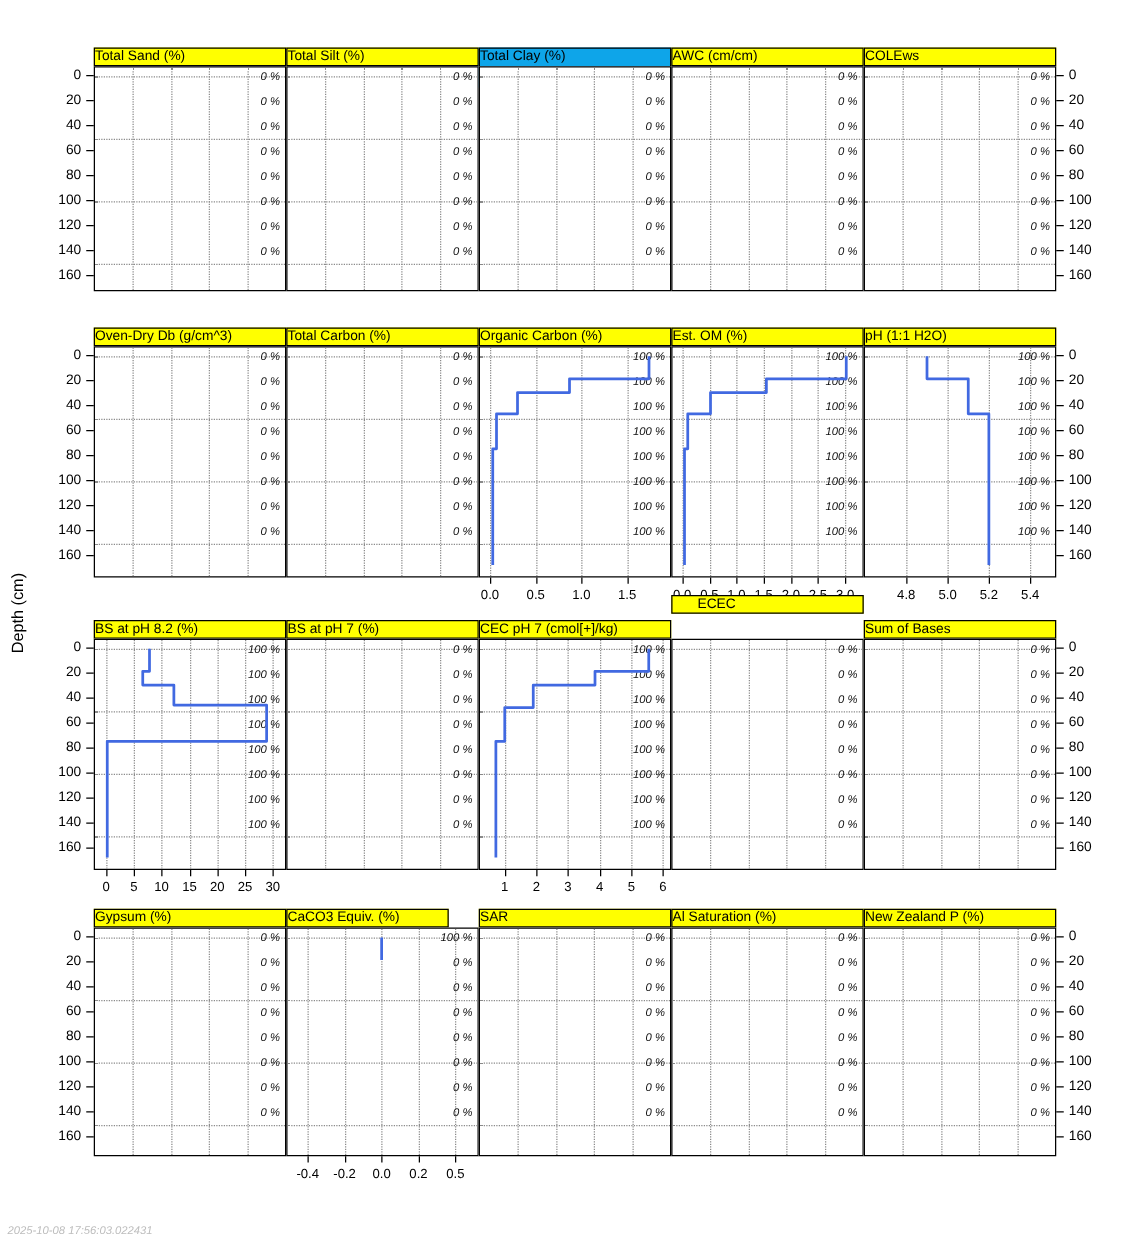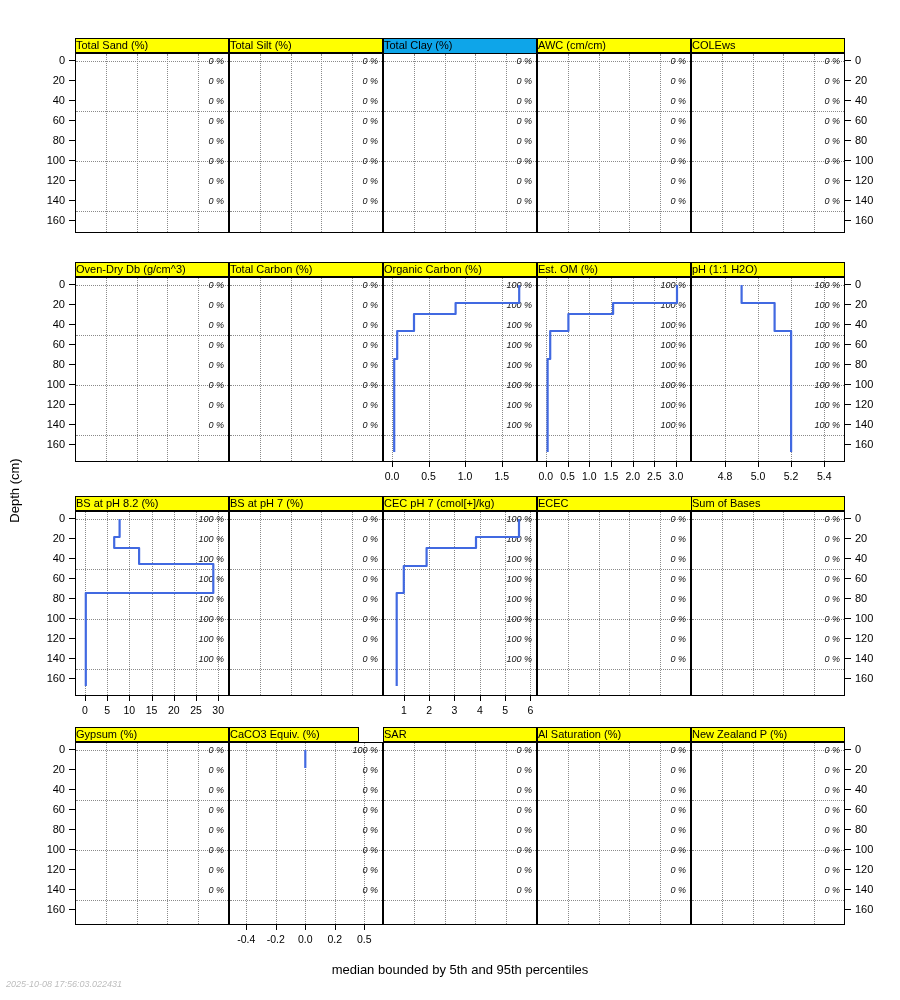--- a/index.html
+++ b/index.html
@@ -448,21 +448,21 @@
       <div class="tickmark" style="left: 429.1px; top: 696px; width: 1px; height: 5px;"></div>
       <div class="xnum" style="left: 411.1px; top: 704px; width: 36px;">2</div>
       <div class="tickmark" style="left: 454.4px; top: 696px; width: 1px; height: 5px;"></div>
       <div class="xnum" style="left: 436.4px; top: 704px; width: 36px;">3</div>
       <div class="tickmark" style="left: 479.8px; top: 696px; width: 1px; height: 5px;"></div>
       <div class="xnum" style="left: 461.8px; top: 704px; width: 36px;">4</div>
       <div class="tickmark" style="left: 505.1px; top: 696px; width: 1px; height: 5px;"></div>
       <div class="xnum" style="left: 487.1px; top: 704px; width: 36px;">5</div>
       <div class="tickmark" style="left: 530.4px; top: 696px; width: 1px; height: 5px;"></div>
       <div class="xnum" style="left: 512.4px; top: 704px; width: 36px;">6</div>
-      <div class="strip" style="left: 537px; top: 496px; width: 184px; height: 15px; background: rgb(255, 255, 0);">ECEC</div>
+      <div class="strip" style="left: 537px; top: 476px; width: 154px; height: 15px; background: rgb(255, 255, 0); padding-left: 20px;">ECEC</div>
       <div class="panel" style="left: 537px; top: 511px; width: 154px; height: 185px; position: absolute;">
         <div style="position: absolute; left: 0px; top: 0px; width: 100%; height: 100%;">
           <div class="hgrid" style="top: 7px;"></div>
           <div class="hgrid" style="top: 57px;"></div>
           <div class="hgrid" style="top: 107px;"></div>
           <div class="hgrid" style="top: 157px;"></div>
           <div class="vgrid" style="left: 30.4px;"></div>
           <div class="vgrid" style="left: 60.8px;"></div>
           <div class="vgrid" style="left: 91.2px;"></div>
           <div class="vgrid" style="left: 121.6px;"></div>
@@ -682,15 +682,14 @@
       <div class="ynum" style="left: 855px; top: 863px; width: 30px; text-align: left;">120</div>
       <div class="tickmark" style="left: 69px; top: 889px; width: 6px; height: 1px;"></div>
       <div class="ynum" style="left: 35px; top: 883px; width: 30px; text-align: right;">140</div>
       <div class="tickmark" style="left: 845px; top: 889px; width: 6px; height: 1px;"></div>
       <div class="ynum" style="left: 855px; top: 883px; width: 30px; text-align: left;">140</div>
       <div class="tickmark" style="left: 69px; top: 909px; width: 6px; height: 1px;"></div>
       <div class="ynum" style="left: 35px; top: 903px; width: 30px; text-align: right;">160</div>
       <div class="tickmark" style="left: 845px; top: 909px; width: 6px; height: 1px;"></div>
       <div class="ynum" style="left: 855px; top: 903px; width: 30px; text-align: left;">160</div>
     </div>
-  <div class="caption">median bounded by 5th and 95th percentiles</div>
   <div class="stamp">2025-10-08 17:56:03.022431</div>
 </div>
 
 </body></html>

